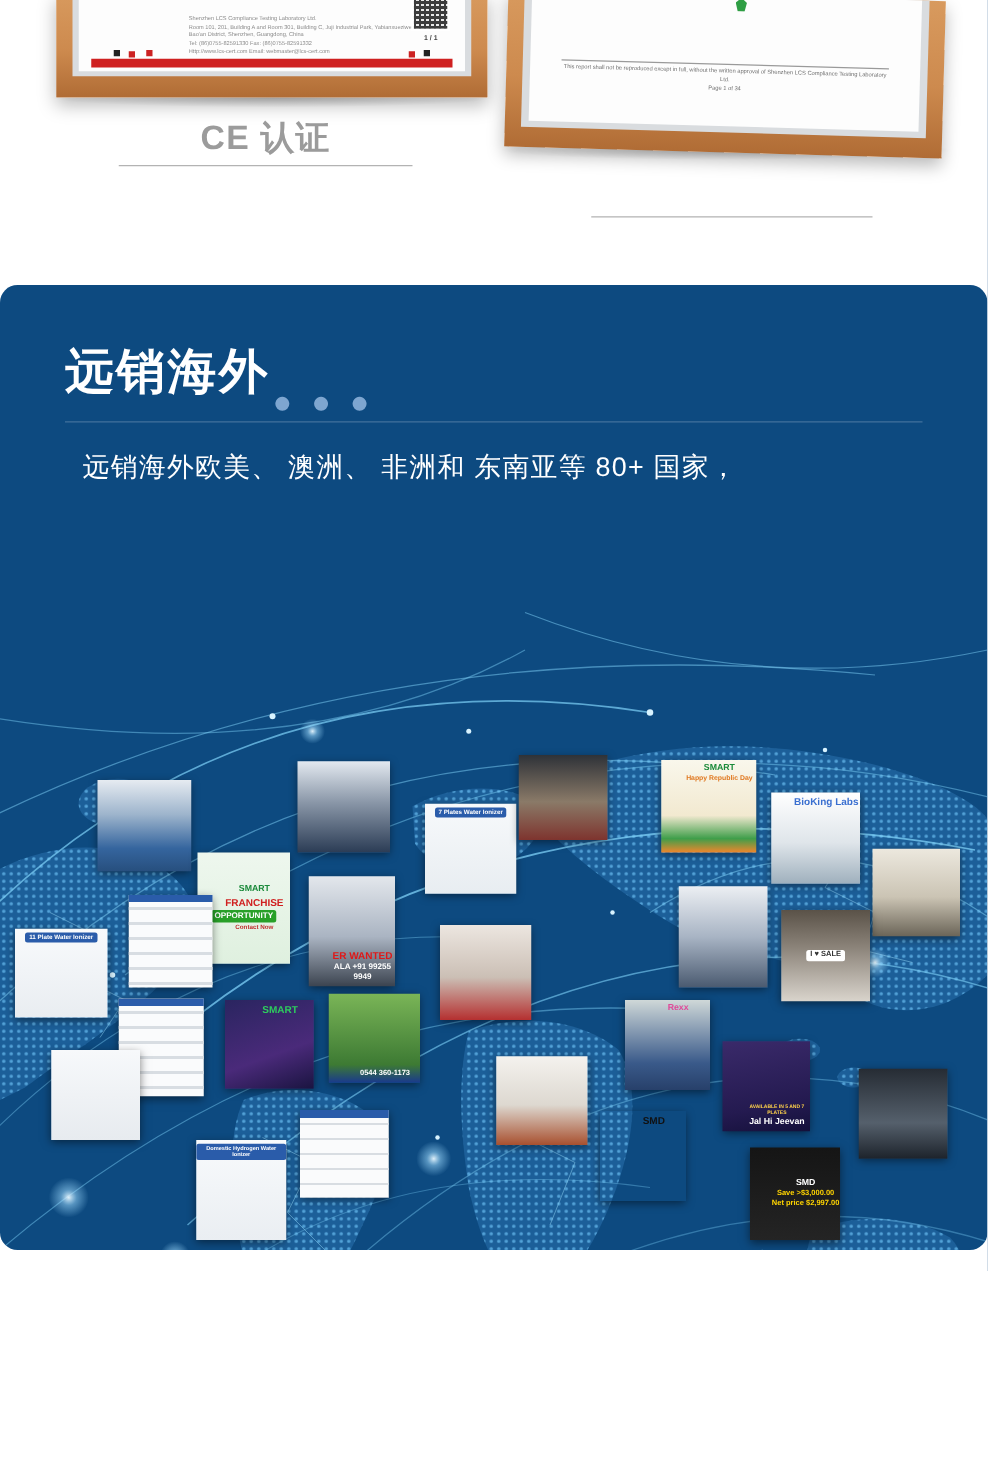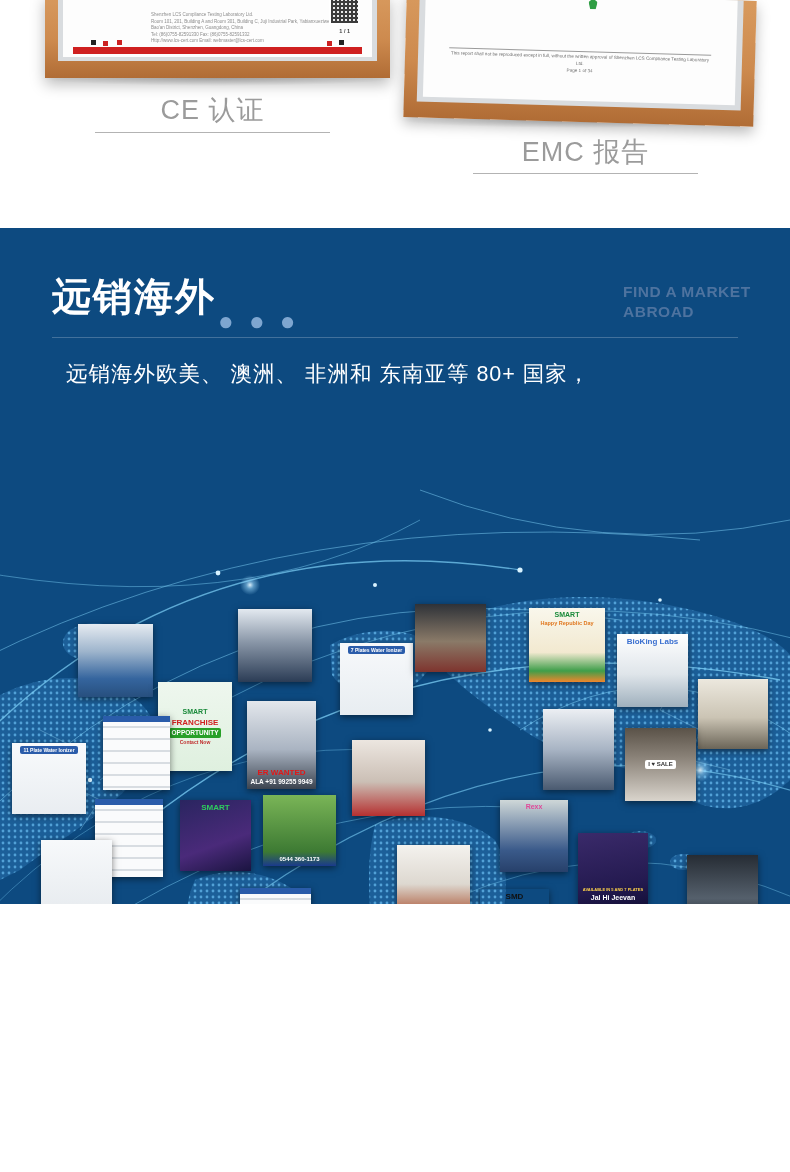--- a/index.html
+++ b/index.html
@@ -31,47 +31,47 @@
       repeating-linear-gradient(90deg,#3c3c3c 0 2px,#e9e9e9 2px 4px);
     outline:2px solid #fff;}
   .pageno-left{position:absolute;right:22px;top:34px;font-size:5.5px;font-weight:bold;color:#444;}
   .redbar{position:absolute;left:10px;right:10px;bottom:3px;height:7px;background:#cf2020;}
   .sq{position:absolute;width:5px;height:5px;}
   .doc-footer{position:absolute;left:8%;right:8%;bottom:26px;text-align:center;
     font-size:4.6px;color:#6f6f6f;border-top:1px solid #9a9a9a;padding-top:2px;line-height:1.5;}
   .green-logo{position:absolute;left:163px;top:2px;width:9px;height:11px;background:#2f9e44;
     clip-path:polygon(50% 0,100% 35%,80% 100%,20% 100%,0 35%);}
 
-  .cert-label{position:absolute;text-align:center;color:#9b9b9b;font-size:27px;font-weight:normal;letter-spacing:1px;}
+  .cert-label{position:absolute;text-align:center;color:#9b9b9b;font-size:27px;font-weight:bold;letter-spacing:1px;}
   #cert-label-left{left:95px;top:92px;width:235px;}
   #cert-label-right{left:473px;top:134px;width:225px;}
   .cert-underline{position:absolute;height:1px;background:#b3b3b3;}
   #underline-left{left:95px;top:132px;width:235px;}
   #underline-right{left:473px;top:173px;width:225px;}
 
   
-  #blue-section{position:absolute;left:0;top:228px;width:790px;height:676px;background:#0d4a80;overflow:hidden;}
+  #blue-section{position:absolute;left:0;top:228px;width:790px;height:772px;background:#0d4a80;overflow:hidden;border-radius:14px;}
   #overseas-title{position:absolute;left:52px;top:42px;color:#ffffff;font-size:39px;font-weight:bold;letter-spacing:2px;}
   #title-dots{position:absolute;left:218px;top:78px;color:#7ea6d0;font-size:26px;font-weight:bold;letter-spacing:4px;}
   #side-label{position:absolute;left:623px;top:54px;color:#4e739f;font-size:15.5px;font-weight:bold;
     line-height:1.3;letter-spacing:.5px;}
   #header-divider{position:absolute;left:52px;top:109px;width:686px;height:1px;background:rgba(255,255,255,.22);}
   .body-line{position:absolute;left:52px;color:#ffffff;font-size:21.5px;letter-spacing:1px;}
   #body-line1{top:131px;margin-left:14px;}
   #body-line2{top:178px;}
 
   
   #world-map{position:absolute;left:0;top:252px;width:790px;height:692px;}
   #map-svg{position:absolute;left:0;top:0;}
   .photo{position:absolute;z-index:5;box-sizing:border-box;display:flex;flex-direction:column;
     align-items:center;justify-content:center;gap:1px;overflow:hidden;
     box-shadow:0 2px 7px rgba(0,0,0,.5);}
   .photo.v-top{justify-content:flex-start;padding-top:3px;}
   .photo.v-bottom{justify-content:flex-end;padding-bottom:3px;}
-  .photo span{display:block;max-width:96%;text-align:center;line-height:1.2;font-weight:bold;}
+  .photo span{display:block;max-width:96%;text-align:center;line-height:1.2;font-weight:bold;padding-left:17px;}
   .photo span.pill{border-radius:2px;padding:1px 3px;width:fit-content;margin:0 auto;}
   .photo.page-look{background-image:
       linear-gradient(180deg,#2a5caa 0,#2a5caa 6px,transparent 6px),
       repeating-linear-gradient(180deg,transparent 0 10px,#d8dde2 10px 12px);
     background-color:#fafbfc;}
 </style>
 </head>
 <body>
 
 <div id="stage">
@@ -106,30 +106,25 @@
   <div class="frame" id="frame-right">
     <div class="mat"></div>
     <div class="doc">
       <div class="green-logo"></div>
       <div class="doc-footer">
         <span>This report shall not be reproduced except in full, without the written approval of Shenzhen LCS Compliance Testing Laboratory Ltd.</span><br>
         <span>Page 1 of 34</span>
       </div>
     </div>
   </div>
-  <div class="cert-label" id="cert-label-right">EMC 报告</div>
   <div class="cert-underline" id="underline-right"></div>
 
   <div id="blue-section">
     <div id="overseas-title">远销海外</div>
     <div id="title-dots">● ● ●</div>
-    <div id="side-label">
-      <span>FIND A MARKET</span><br>
-      <span>ABROAD</span>
-    </div>
     <div id="header-divider"></div>
     <div class="body-line" id="body-line1">远销海外欧美、 澳洲、 非洲和 东南亚等 80+ 国家，</div>
 
     <div id="world-map">
       <svg id="map-svg" width="790" height="692" viewBox="0 0 790 692">
         <defs>
           <pattern id="dots" width="6" height="6" patternUnits="userSpaceOnUse">
             <rect width="6" height="6" fill="#2b74b2" opacity="0.5"></rect>
             <circle cx="3" cy="3" r="1.4" fill="#58a9de" opacity="0.9"></circle>
           </pattern>

